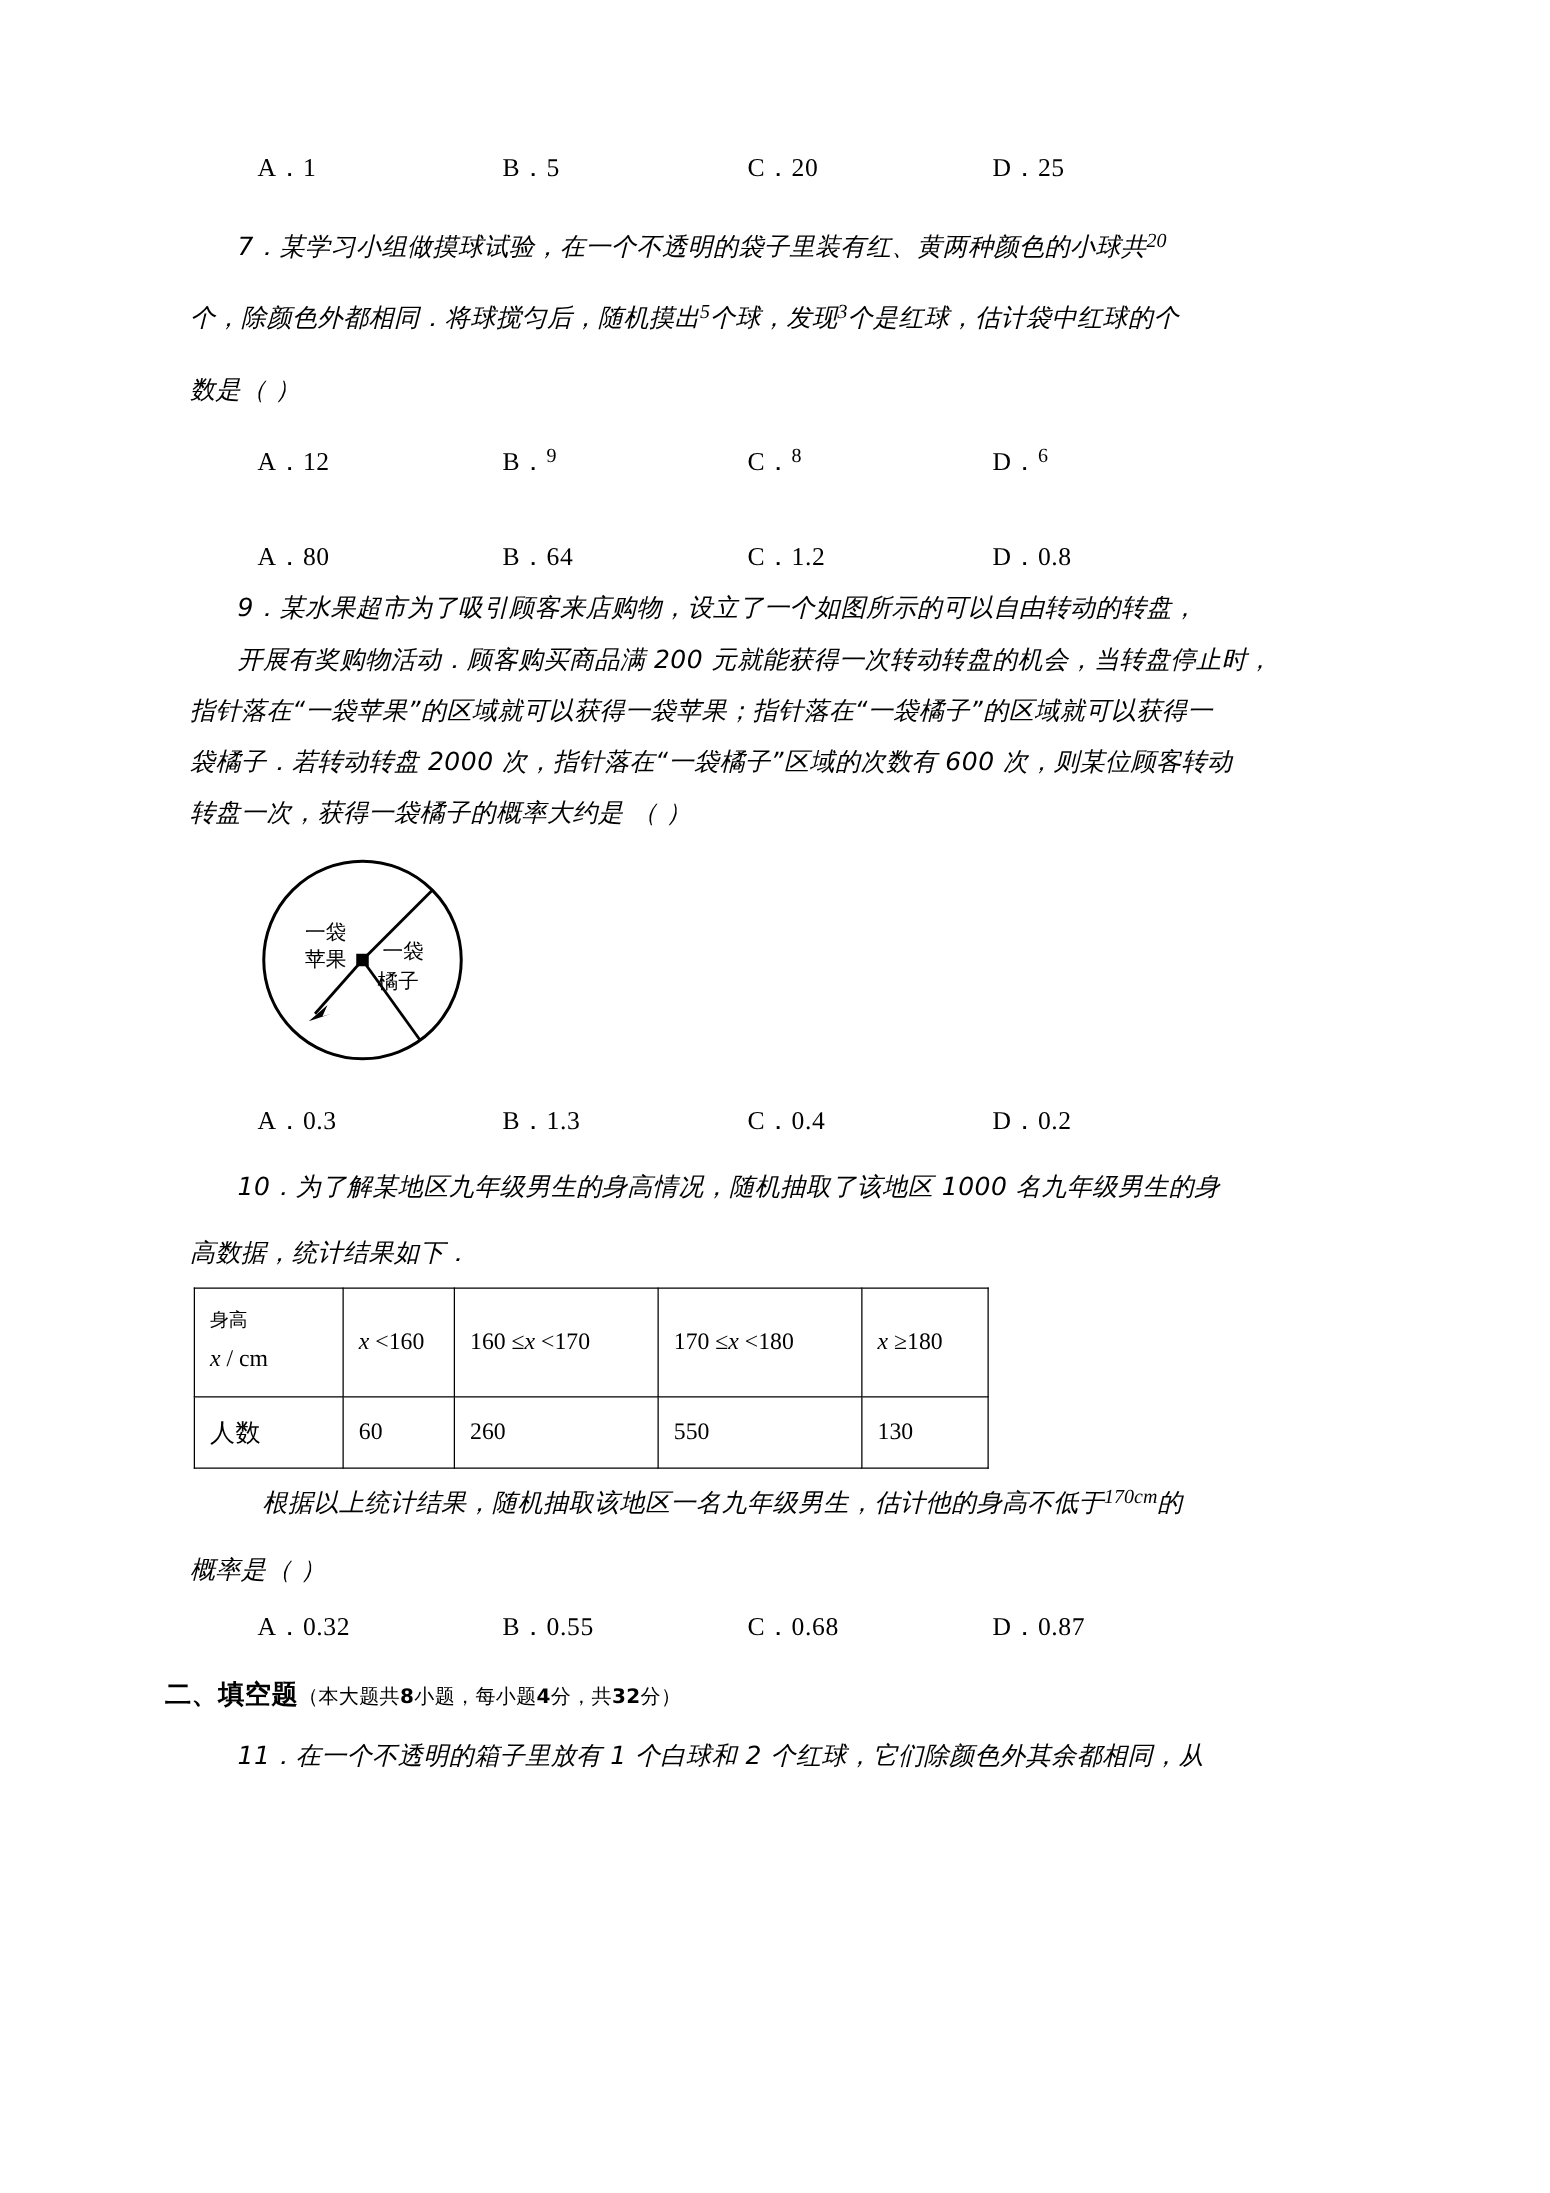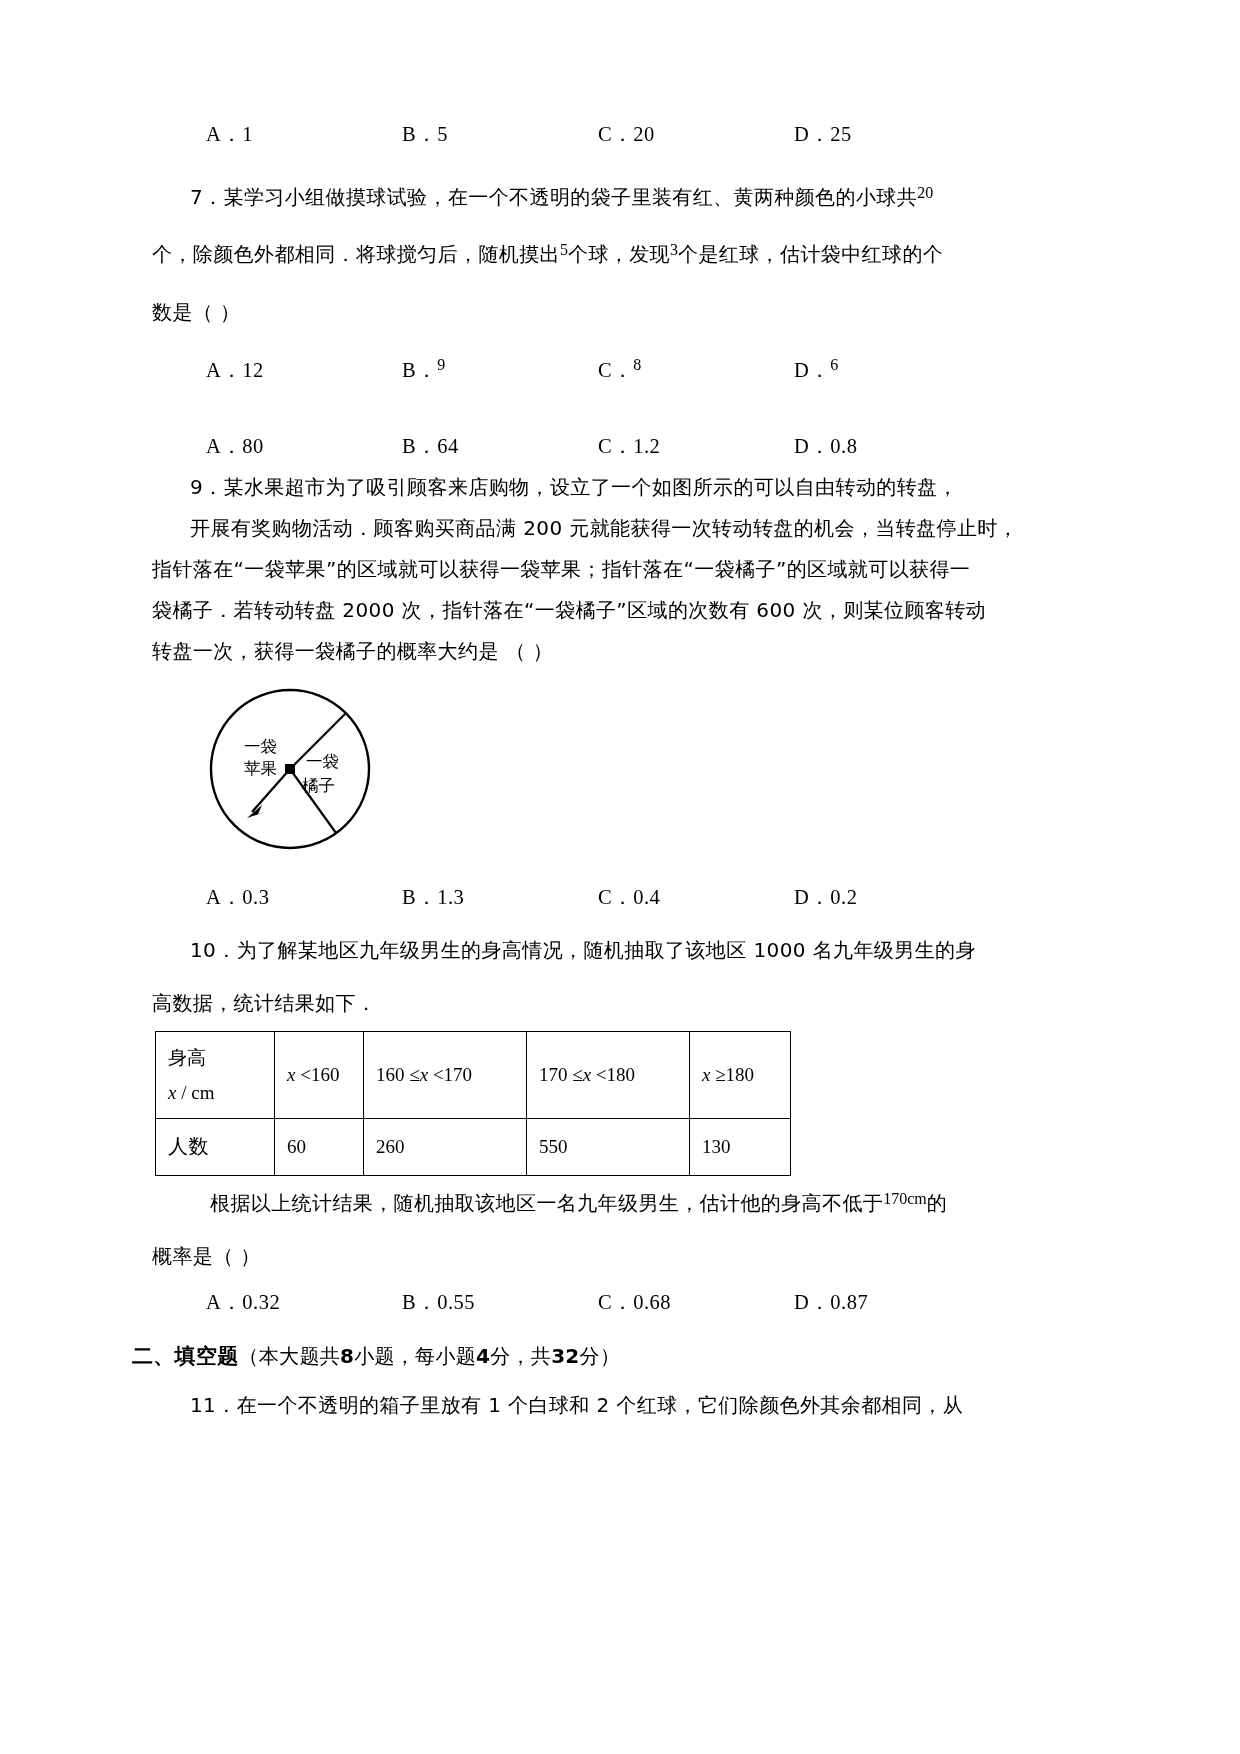--- a/index.html
+++ b/index.html
@@ -46,20 +46,21 @@
   .opt-d { width: 196px; }
 
   .sup-num {
     font-size: 16px;
     vertical-align: 0.42em;
     letter-spacing: 0;
   }
   .qline {
     white-space: nowrap;
     font-size: 21px;
+    font-style: italic;
   }
   .indent { padding-left: 38px; }
 
   .cn {
     font-family: "DejaVu Sans", "Liberation Sans", sans-serif;
     font-size: 20px;
     letter-spacing: .4px;
   }
   .numsmall {
     font-family: "Liberation Serif", serif;
@@ -112,35 +113,35 @@
   .cellpad { padding-left: 12px; }
   .hcell   { padding-left: 12px; font-style: normal; }
   .ital { font-style: italic; font-family: "Liberation Serif", serif; }
 
   .hdr-stack {
     padding-left: 12px;
     line-height: 1.85;
   }
   .hdr-stack .l1 {
     font-family: "DejaVu Sans", "Liberation Sans", sans-serif;
-    font-size: 19px;
+    font-size: 15px;
   }
   .hdr-stack .l2 { font-size: 19px; }
 
   
   .section-head {
     font-family: "DejaVu Sans", "Liberation Sans", sans-serif;
     font-size: 21px;
     font-weight: bold;
     white-space: nowrap;
     letter-spacing: .3px;
   }
   .section-head .rest {
     font-weight: normal;
-    font-size: 20px;
+    font-size: 16px;
   }
   .section-head .bnum { font-weight: bold; }
 
   
   .footer {
     position: absolute;
     left: 0;
     top: 1476px;
     width: 1240px;
     text-align: center;

